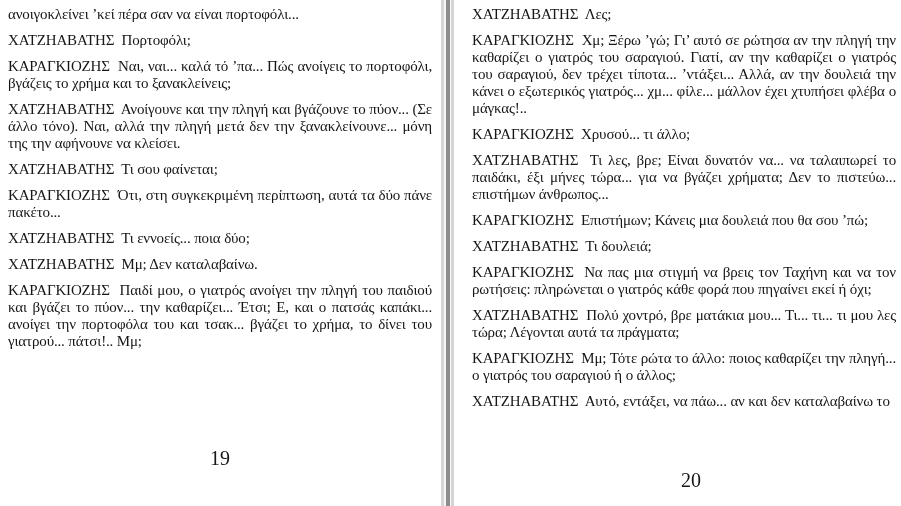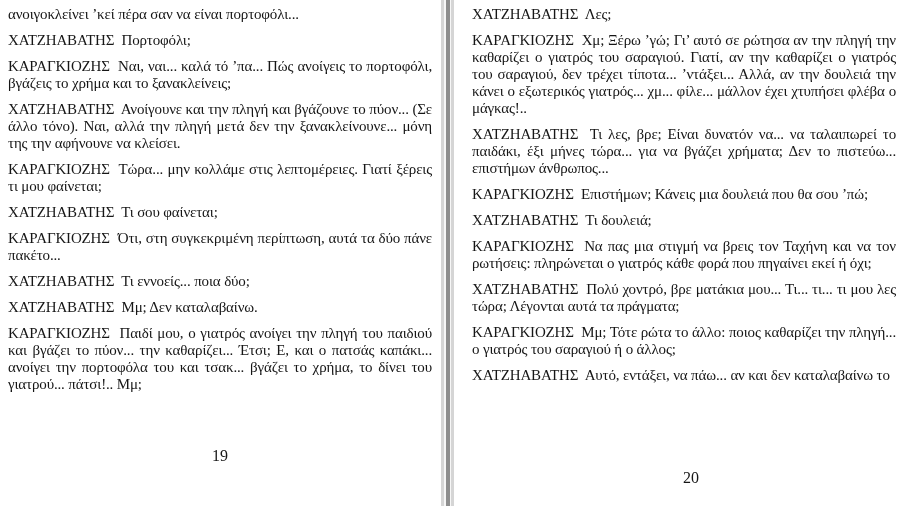--- a/index.html
+++ b/index.html
@@ -45,54 +45,54 @@
     color: #161616;
     text-align: justify;
   }
   .page-left  .page-body { left: 8px;  width: 424px; }
   .page-right .page-body { left: 17px; width: 424px; }
   .para { margin-bottom: 9px; }
   .speaker { white-space: nowrap; }
   .page-number {
     position: absolute;
     top: 447px;
-    font-size: 16px;
+    font-size: 20px;
     color: #161616;
     text-align: center;
   }
   .page-left  .page-number { left: 8px;  width: 424px; }
   .page-right .page-number { left: 24px; width: 424px; margin-top: 22px; }
 </style>
 </head>
 <body>
 
 <div class="book-spread">
 
   <section class="page page-left">
     <div class="page-body">
         <p class="para">ανοιγοκλείνει ’κεί πέρα σαν να είναι πορτοφόλι...</p>
         <p class="para"><span class="speaker">ΧΑΤΖΗΑΒΑΤΗΣ</span>&nbsp; Πορτοφόλι;</p>
         <p class="para"><span class="speaker">ΚΑΡΑΓΚΙΟΖΗΣ</span>&nbsp; Ναι, ναι... καλά τό ’πα... Πώς ανοίγεις το πορτοφόλι, βγάζεις το χρήμα και το ξανακλείνεις;</p>
         <p class="para"><span class="speaker">ΧΑΤΖΗΑΒΑΤΗΣ</span>&nbsp; Ανοίγουνε και την πληγή και βγάζουνε το πύον... (Σε άλλο τόνο). Ναι, αλλά την πληγή μετά δεν την ξανακλείνουνε... μόνη της την αφήνουνε να κλείσει.</p>
-        <p class="para"><span class="speaker">ΚΑΡΑΓΚΙΟΖΗΣ</span>&nbsp; Τώρα... μην κολλάμε στις λεπτομέρειες. Γιατί ξέρεις τι μου φαίνεται;</p>
         <p class="para"><span class="speaker">ΧΑΤΖΗΑΒΑΤΗΣ</span>&nbsp; Τι σου φαίνεται;</p>
         <p class="para"><span class="speaker">ΚΑΡΑΓΚΙΟΖΗΣ</span>&nbsp; Ότι, στη συγκεκριμένη περίπτωση, αυτά τα δύο πάνε πακέτο...</p>
         <p class="para"><span class="speaker">ΧΑΤΖΗΑΒΑΤΗΣ</span>&nbsp; Τι εννοείς... ποια δύο;</p>
         <p class="para"><span class="speaker">ΧΑΤΖΗΑΒΑΤΗΣ</span>&nbsp; Μμ; Δεν καταλαβαίνω.</p>
         <p class="para"><span class="speaker">ΚΑΡΑΓΚΙΟΖΗΣ</span>&nbsp; Παιδί μου, ο γιατρός ανοίγει την πληγή του παιδιού και βγάζει το πύον... την καθαρίζει... Έτσι; Ε, και ο πατσάς καπάκι... ανοίγει την πορτοφόλα του και τσακ... βγάζει το χρήμα, το δίνει του γιατρού... πάτσι!.. Μμ;</p>
       </div>
     <div class="page-number">19</div>
   </section>
 
   <div class="page-gutter"></div>
 
   <section class="page page-right">
     <div class="page-body">
         <p class="para"><span class="speaker">ΧΑΤΖΗΑΒΑΤΗΣ</span>&nbsp; Λες;</p>
         <p class="para"><span class="speaker">ΚΑΡΑΓΚΙΟΖΗΣ</span>&nbsp; Χμ; Ξέρω ’γώ; Γι’ αυτό σε ρώτησα αν την πληγή την καθαρίζει ο γιατρός του σαραγιού. Γιατί, αν την καθαρίζει ο γιατρός του σαραγιού, δεν τρέχει τίποτα... ’ντάξει... Αλλά, αν την δουλειά την κάνει ο εξωτερικός γιατρός... χμ... φίλε... μάλλον έχει χτυπήσει φλέβα ο μάγκας!..</p>
+        <p class="para"><span class="speaker">ΚΑΡΑΓΚΙΟΖΗΣ</span>&nbsp; Χρυσού... τι άλλο;</p>
         <p class="para"><span class="speaker">ΧΑΤΖΗΑΒΑΤΗΣ</span>&nbsp; Τι λες, βρε; Είναι δυνατόν να... να ταλαιπωρεί το παιδάκι, έξι μήνες τώρα... για να βγάζει χρήματα; Δεν το πιστεύω... επιστήμων άνθρωπος...</p>
         <p class="para"><span class="speaker">ΚΑΡΑΓΚΙΟΖΗΣ</span>&nbsp; Επιστήμων; Κάνεις μια δουλειά που θα σου ’πώ;</p>
         <p class="para"><span class="speaker">ΧΑΤΖΗΑΒΑΤΗΣ</span>&nbsp; Τι δουλειά;</p>
         <p class="para"><span class="speaker">ΚΑΡΑΓΚΙΟΖΗΣ</span>&nbsp; Να πας μια στιγμή να βρεις τον Ταχήνη και να τον ρωτήσεις: πληρώνεται ο γιατρός κάθε φορά που πηγαίνει εκεί ή όχι;</p>
         <p class="para"><span class="speaker">ΧΑΤΖΗΑΒΑΤΗΣ</span>&nbsp; Πολύ χοντρό, βρε ματάκια μου... Τι... τι... τι μου λες τώρα; Λέγονται αυτά τα πράγματα;</p>
         <p class="para"><span class="speaker">ΚΑΡΑΓΚΙΟΖΗΣ</span>&nbsp; Μμ; Τότε ρώτα το άλλο: ποιος καθαρίζει την πληγή... ο γιατρός του σαραγιού ή ο άλλος;</p>
         <p class="para"><span class="speaker">ΧΑΤΖΗΑΒΑΤΗΣ</span>&nbsp; Αυτό, εντάξει, να πάω... αν και δεν καταλαβαίνω το</p>
       </div>
     <div class="page-number">20</div>
   </section>

